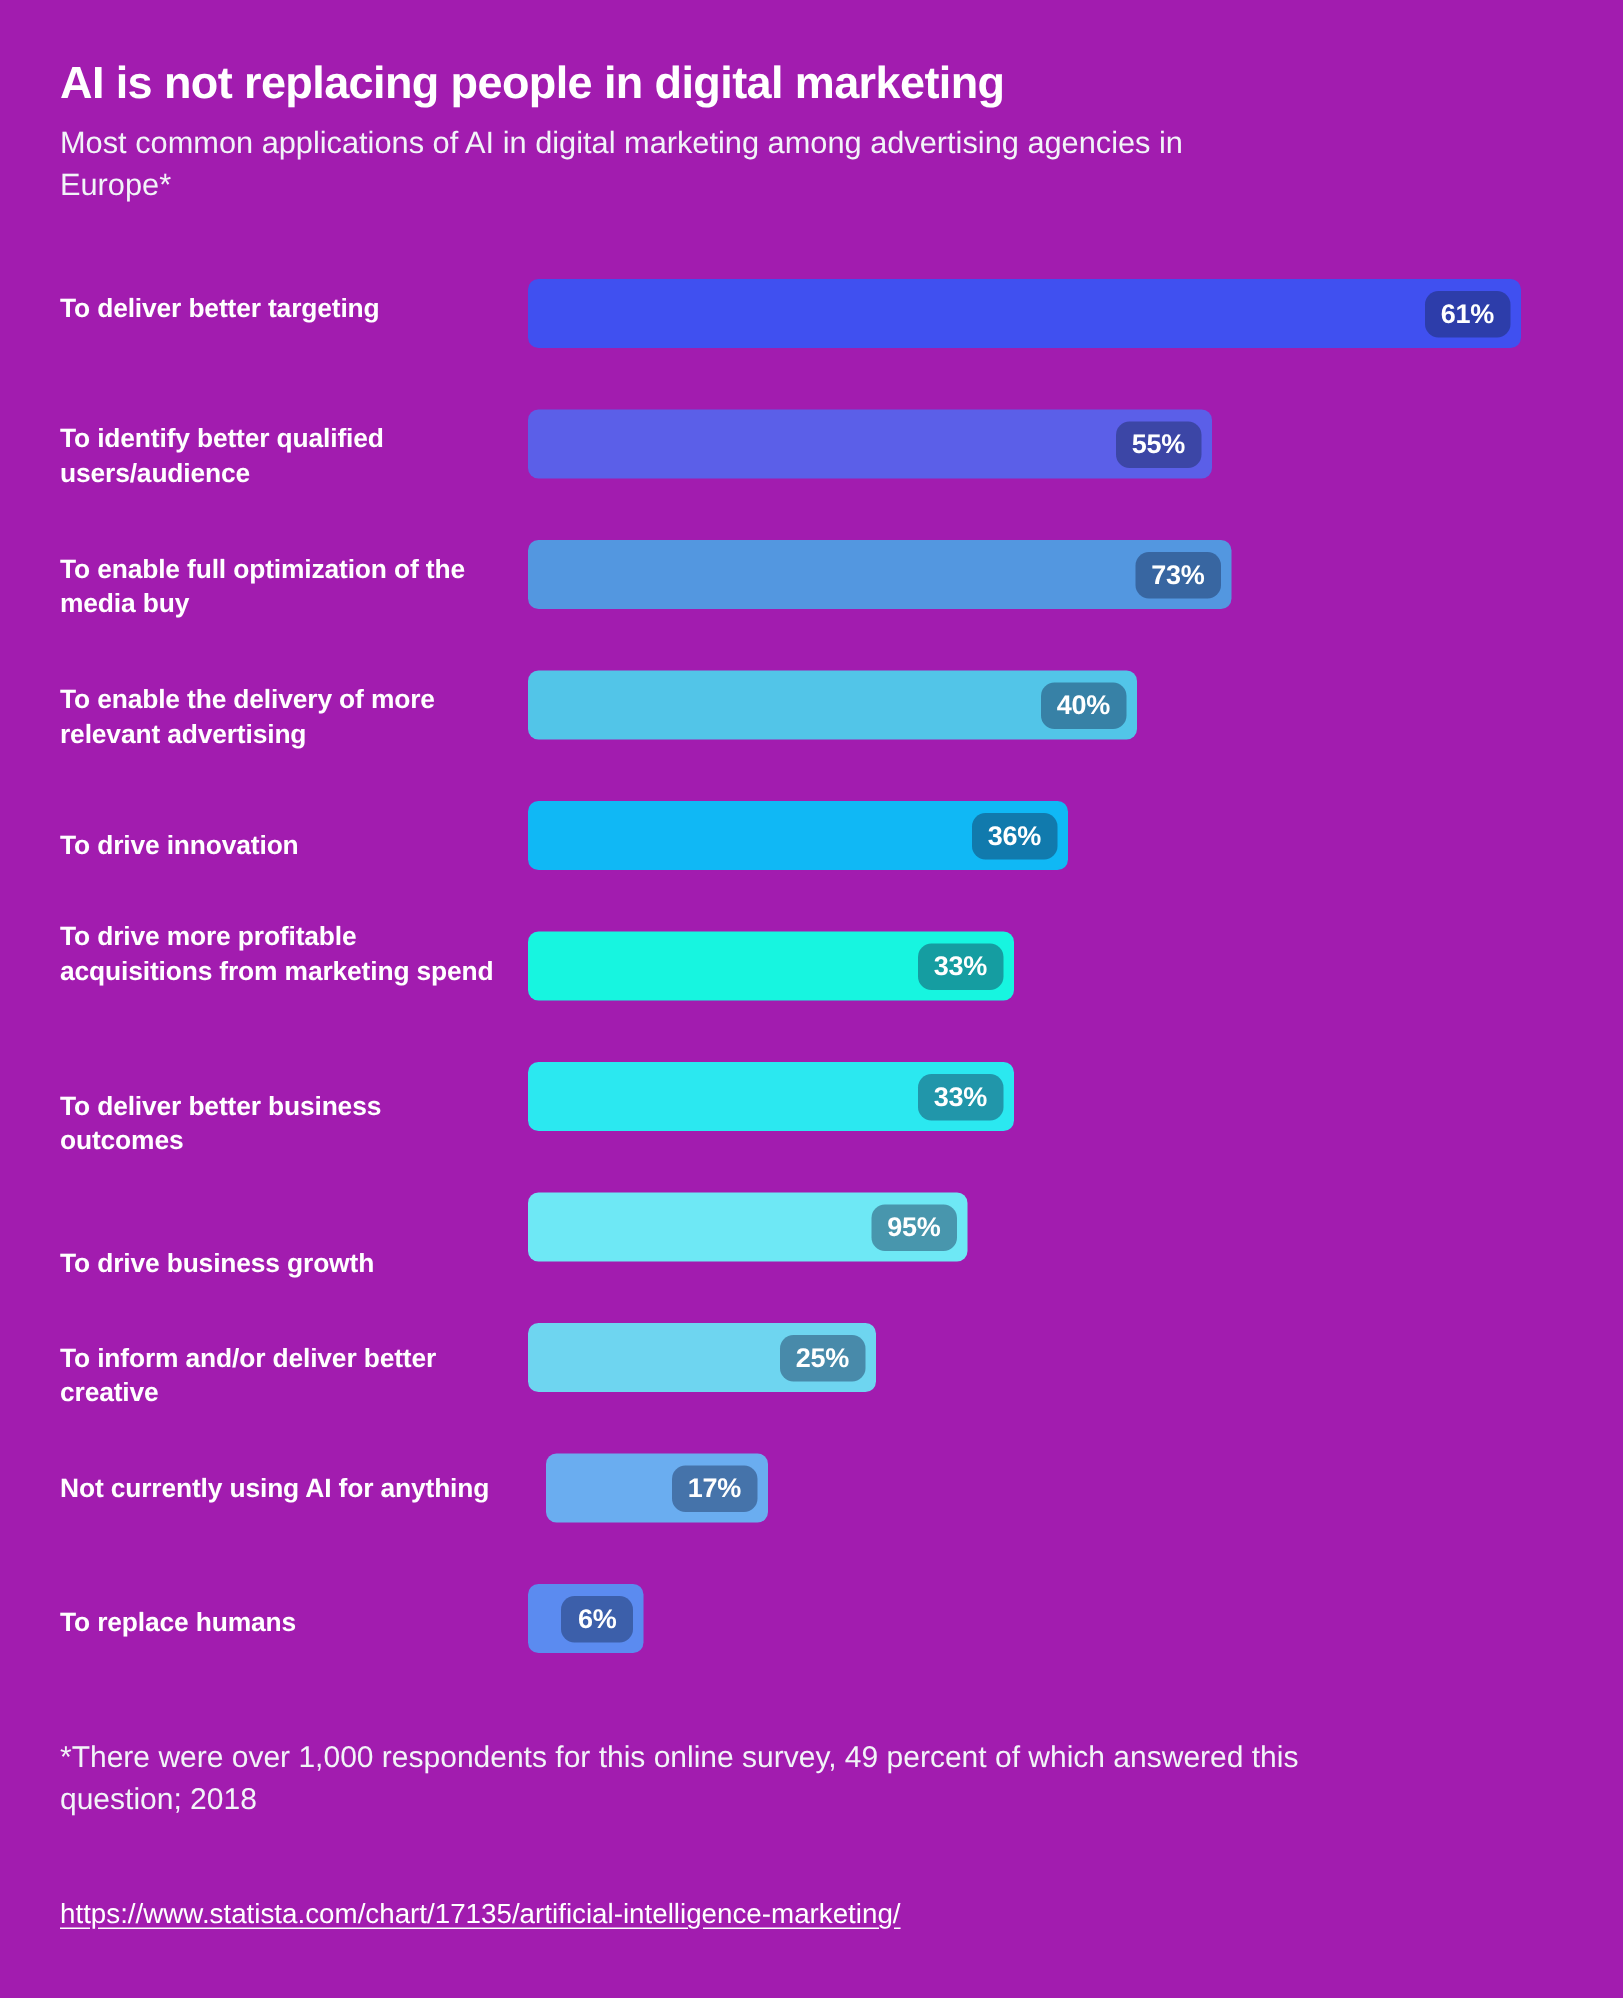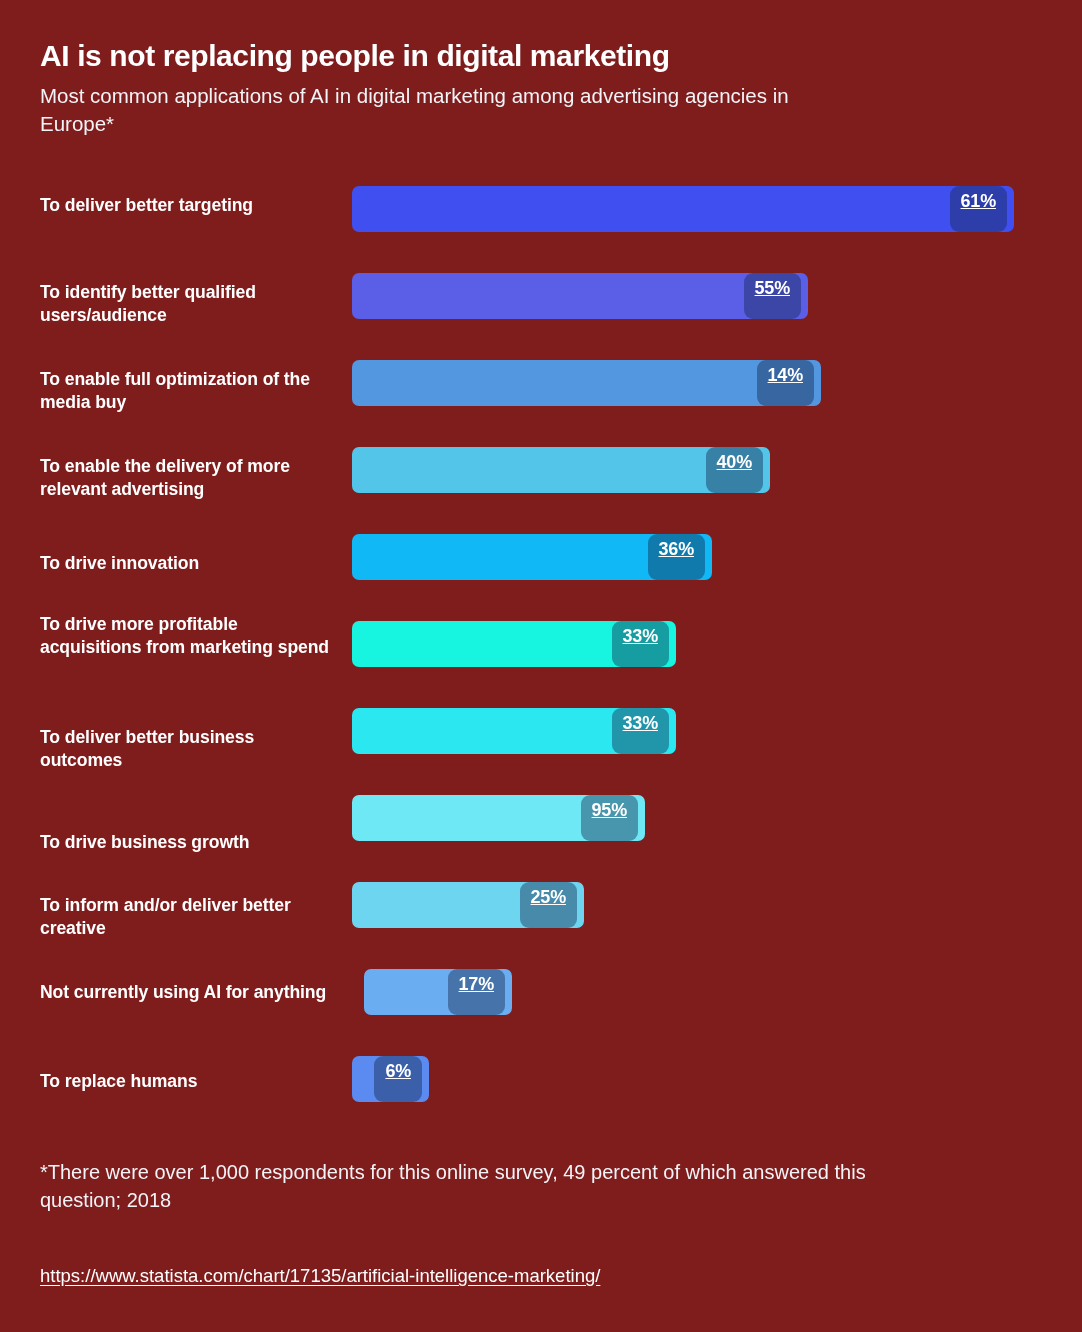--- a/index.html
+++ b/index.html
@@ -12,21 +12,21 @@
     height: 1332px;
     font-family: "Liberation Sans", sans-serif;
     color: #ffffff;
     overflow: hidden;
     position: relative;
   }
   .page {
     position: relative;
     width: 1082px;
     height: 1332px;
-    background: #7f1d1d;
+    background: #a21caf;
     box-sizing: border-box;
   }
   .header {
     position: absolute;
     left: 40px;
     top: 38px;
     width: 860px;
   }
   .chart-title {
     font-size: 30px;
@@ -68,22 +68,22 @@
   }
   .bar-track {
     position: absolute;
     left: 352px;
   }
   .bar {
     position: relative;
     height: 46px;
     border-radius: 7px;
     display: flex;
+    align-items: center;
     justify-content: flex-end;
-    text-decoration: underline;
   }
   .bar-value {
     display: inline-block;
     margin-right: 7px;
     padding: 6px 11px 7px 11px;
     border-radius: 9px;
     font-size: 18px;
     font-weight: bold;
     color: #ffffff;
     background: rgba(18,36,74,0.42);
@@ -135,28 +135,28 @@
         <div class="bar-track" style="top: 87px; width: 573px;">
           <div class="bar" style="width: 456px; background: rgb(91, 95, 232);">
             <span class="bar-value">55%</span>
           </div>
         </div>
       </div>
       <div class="row">
         <div class="row-label" style="top: 182px;">To enable full optimization of the media buy</div>
         <div class="bar-track" style="top: 174px; width: 469px;">
           <div class="bar" style="width: 469px; background: rgb(83, 151, 224);">
-            <span class="bar-value">14%</span>
+            <span class="bar-value">73%</span>
           </div>
         </div>
       </div>
       <div class="row">
         <div class="row-label" style="top: 269px;">To enable the delivery of more relevant advertising</div>
         <div class="bar-track" style="top: 261px; width: 423px;">
-          <div class="bar" style="width: 406px; background: rgb(82, 197, 232); padding-left: 12px;">
+          <div class="bar" style="width: 406px; background: rgb(82, 197, 232);">
             <span class="bar-value">40%</span>
           </div>
         </div>
       </div>
       <div class="row">
         <div class="row-label" style="top: 366px;">To drive innovation</div>
         <div class="bar-track" style="top: 348px; width: 360px;">
           <div class="bar" style="width: 360px; background: rgb(16, 184, 245);">
             <span class="bar-value">36%</span>
           </div>

